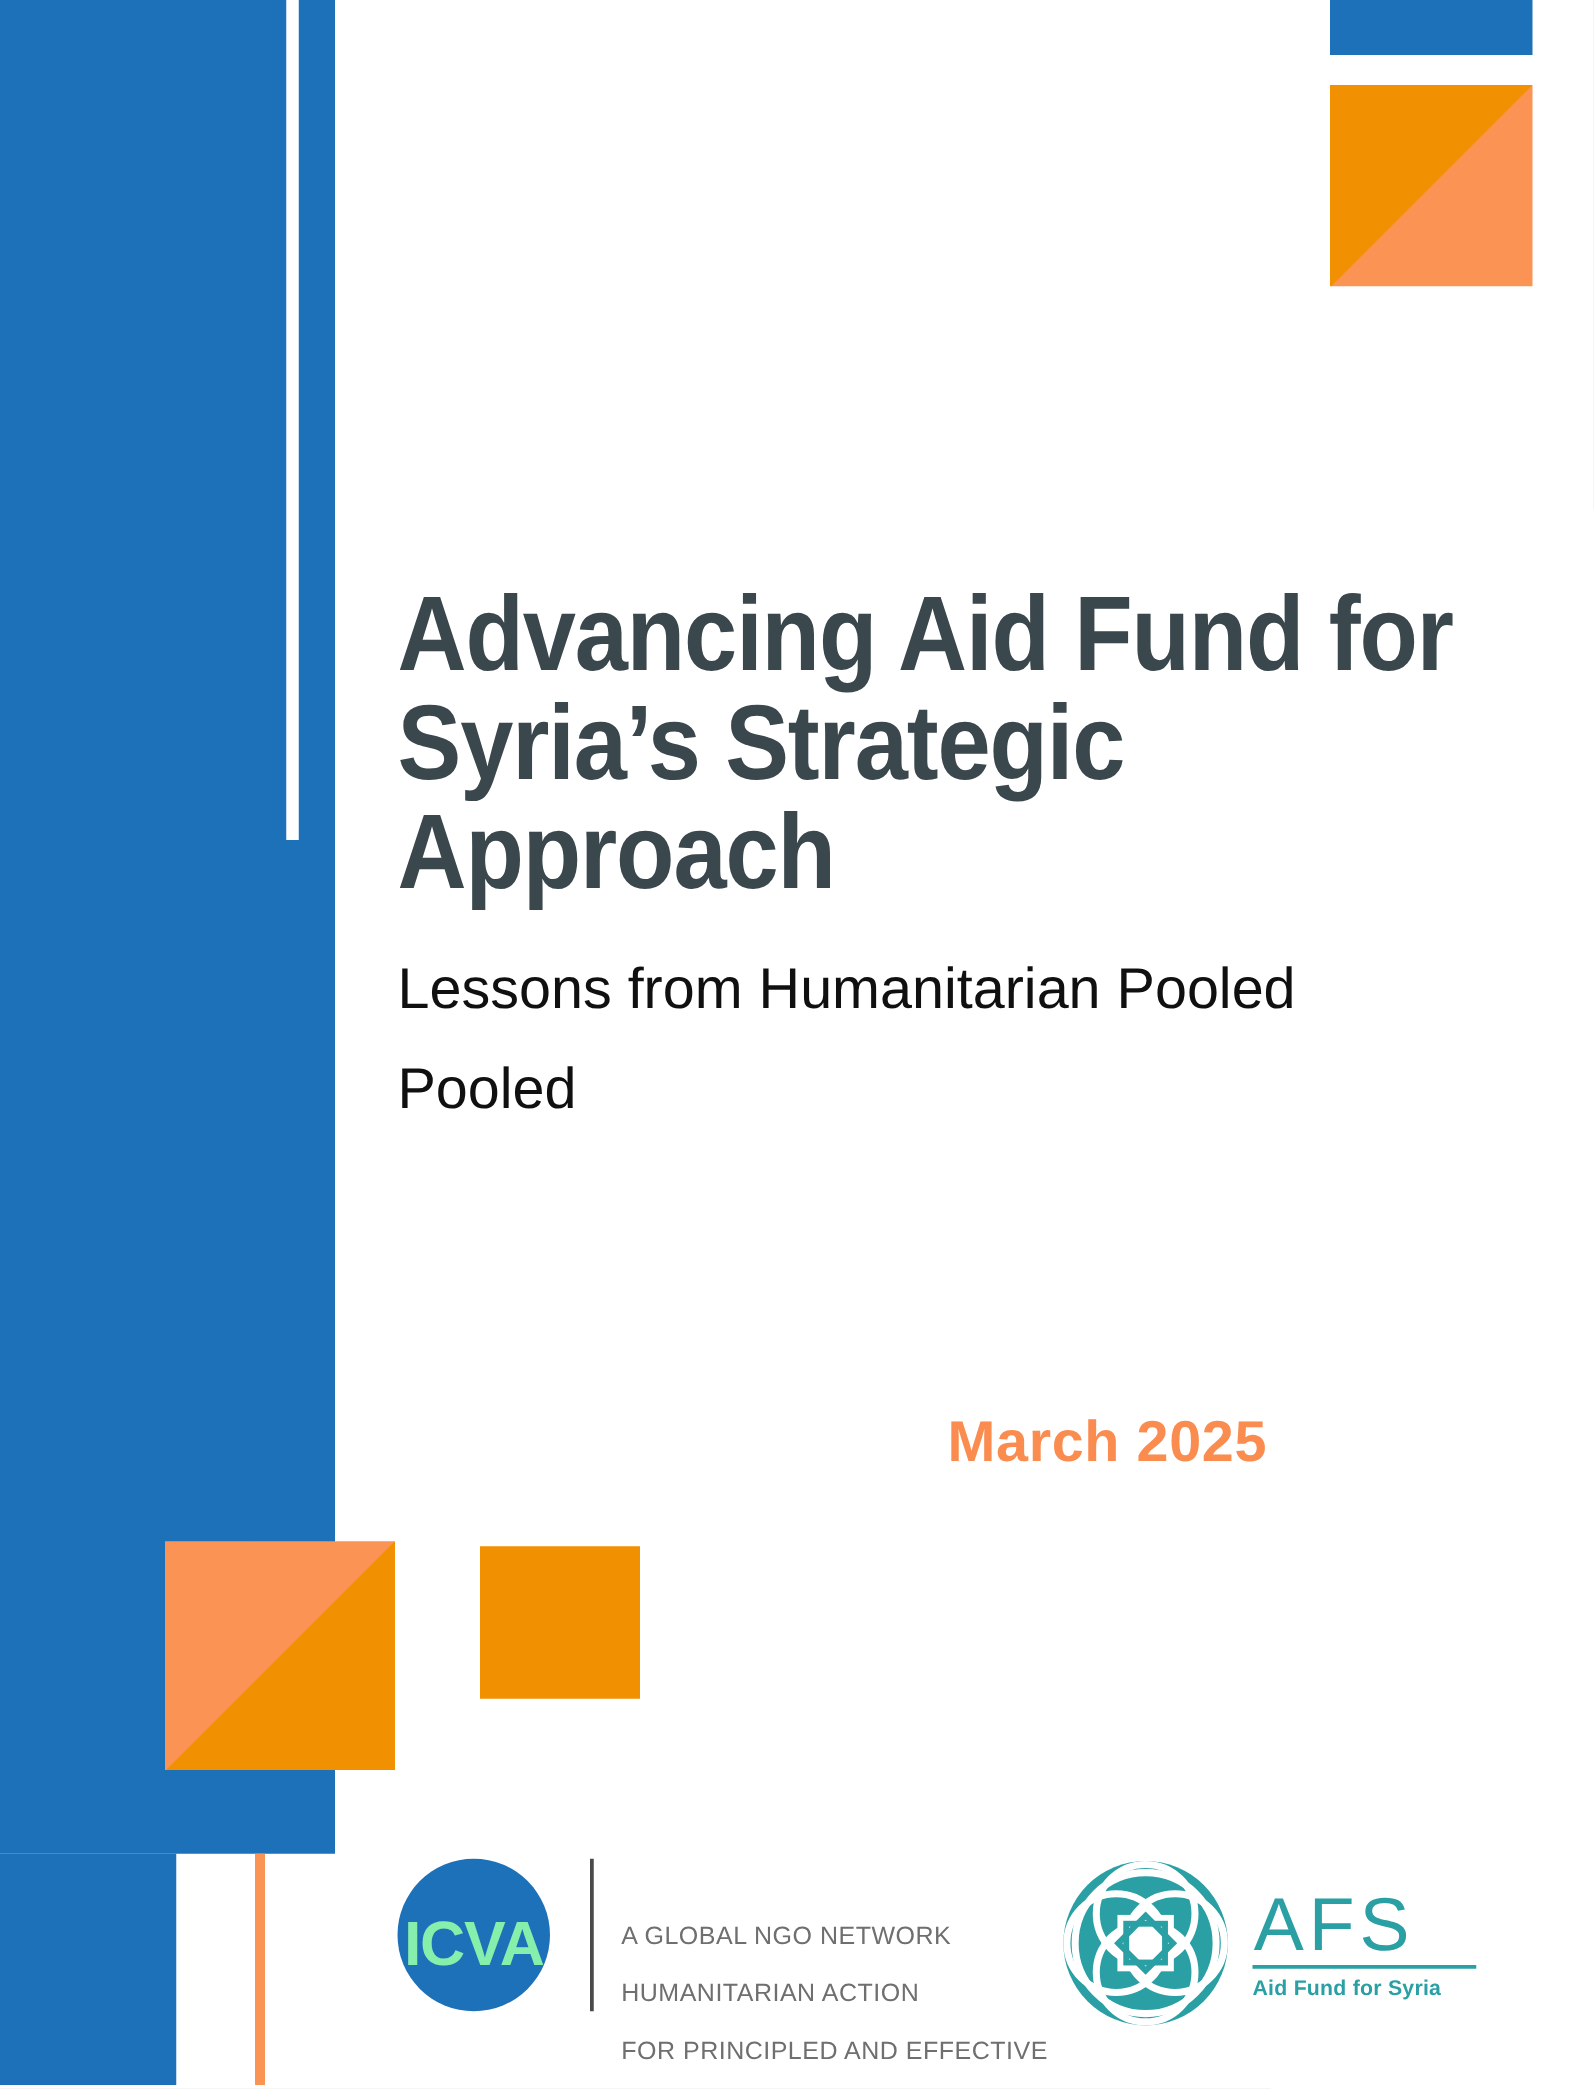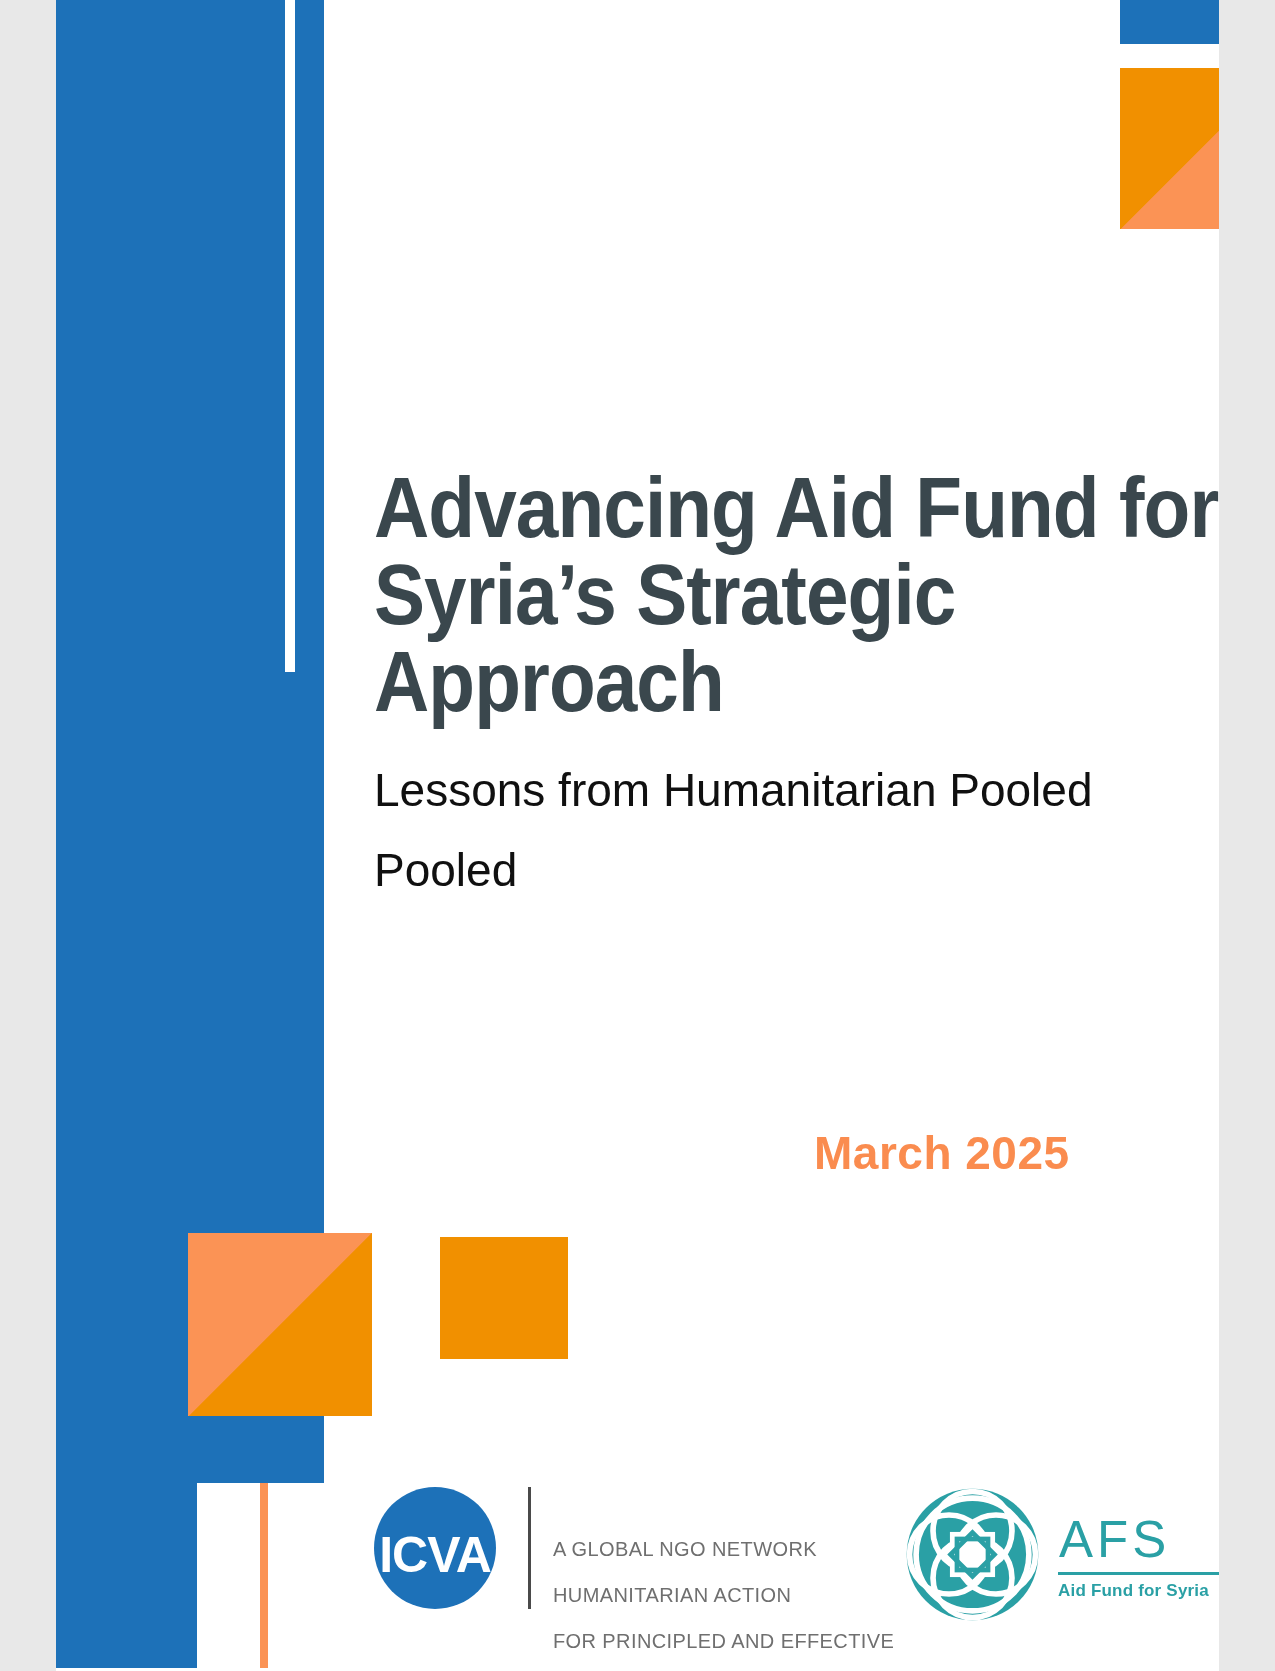--- a/index.html
+++ b/index.html
@@ -1,18 +1,18 @@
 <!DOCTYPE html>
 <html style="--blue: #1D71B8; --dark-orange: #F19000; --light-orange: #FB9355; --title-color: #3A474D; --text-black: #101010; --gray-text: #6F6F6F; --teal: #2AA0A5; --date-color: #FA8C4F; --divider: #4A4A4A;"><head>
 <meta charset="utf-8">
 <style>
   * { margin:0; padding:0; box-sizing:border-box; }
   html,body { background:#e8e8e8; }
   #app {
-    position:relative; width:1163px; height:1671px;
+    position:relative; width:1275px; height:1671px;
     background:#ffffff; overflow:hidden; margin:0 auto;
     font-family:"Liberation Sans", sans-serif;
   }
   .abs { position:absolute; }
 
   
   .blue-bar-main   { left:0; top:0; width:268px; height:1483px; background:var(--blue); }
   .sidebar-white-line { left:229px; top:0; width:10px; height:672px; background:#ffffff; }
   .blue-bar-bottom { left:0; top:1483px; width:141px; height:185px; background:var(--blue); }
   .orange-line     { left:204px; top:1483px; width:8px; height:185px; background:var(--light-orange); }
@@ -47,34 +47,34 @@
     font-size:46px; font-weight:700; line-height:70px; white-space:nowrap;
     letter-spacing:0.5px;
   }
 
   
   .icva-circle {
     left:318px; top:1487px; width:122px; height:122px; border-radius:50%;
     background:var(--blue); display:flex; align-items:center; justify-content:center;
   }
   .icva-wordmark {
-    color:#ffffff; font-size:50px; font-weight:700; letter-spacing:-1px;
+    color:#86efac; font-size:50px; font-weight:700; letter-spacing:-1px;
     padding-top:14px;
   }
   .footer-divider { left:472px; top:1487px; width:3px; height:122px; background:var(--divider); }
   .icva-tagline {
     left:497px; top:1516px; color:var(--gray-text);
     font-size:20px; line-height:25px; letter-spacing:0.4px; white-space:nowrap;
   }
   .icva-tagline span { display:block;margin-top:21px; }
 
   .afs-rosette { left:846px; top:1484px; width:141px; height:141px; }
   .afs-acronym {
     left:1003px; top:1500px; color:var(--teal);
-    font-size:51px; font-weight:400; letter-spacing:4px; line-height:80px; white-space:nowrap;
+    font-size:60px; font-weight:400; letter-spacing:4px; line-height:80px; white-space:nowrap;
   }
   .afs-underline { left:1002px; top:1572px; width:179px; height:3px; background:var(--teal); }
   .afs-name {
     left:1002px; top:1578px; color:var(--teal);
     font-size:17px; font-weight:700; line-height:26px; letter-spacing:0.2px; white-space:nowrap;
   }
 </style>
 </head>
 <body>
 

